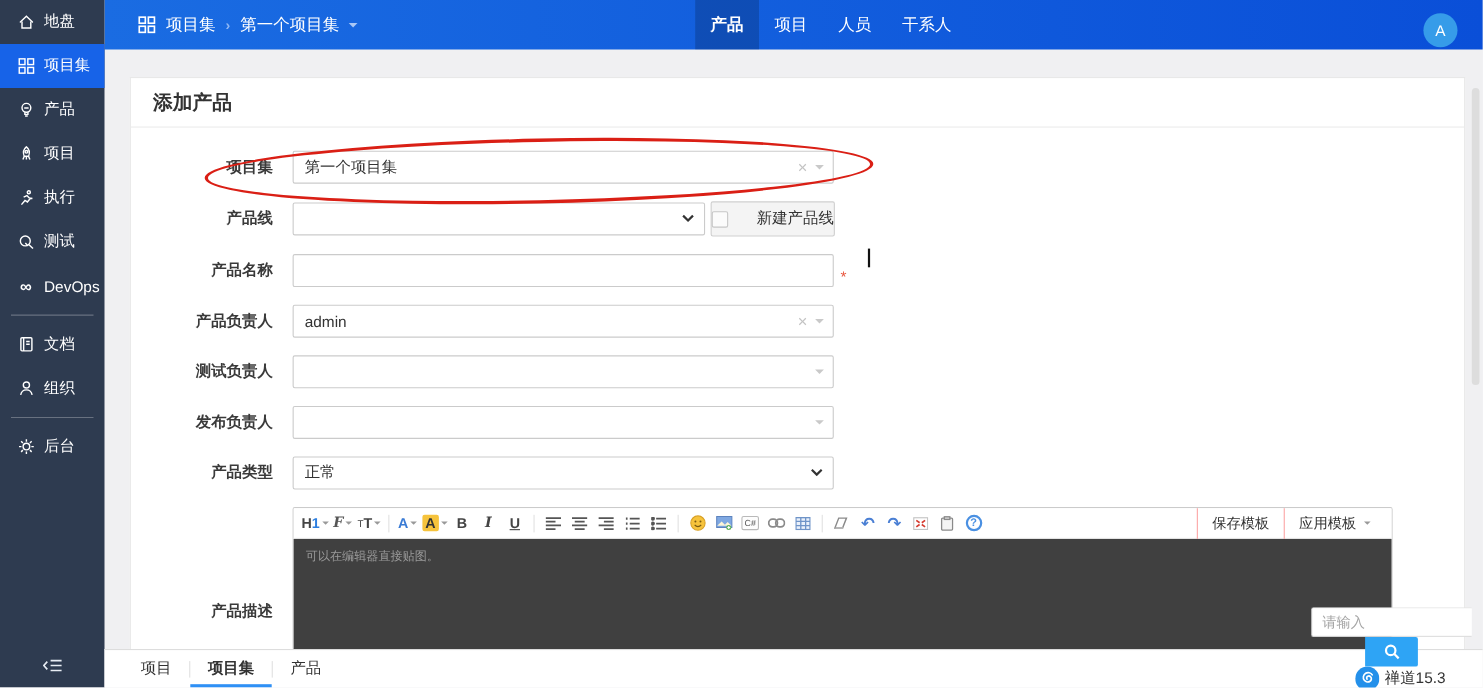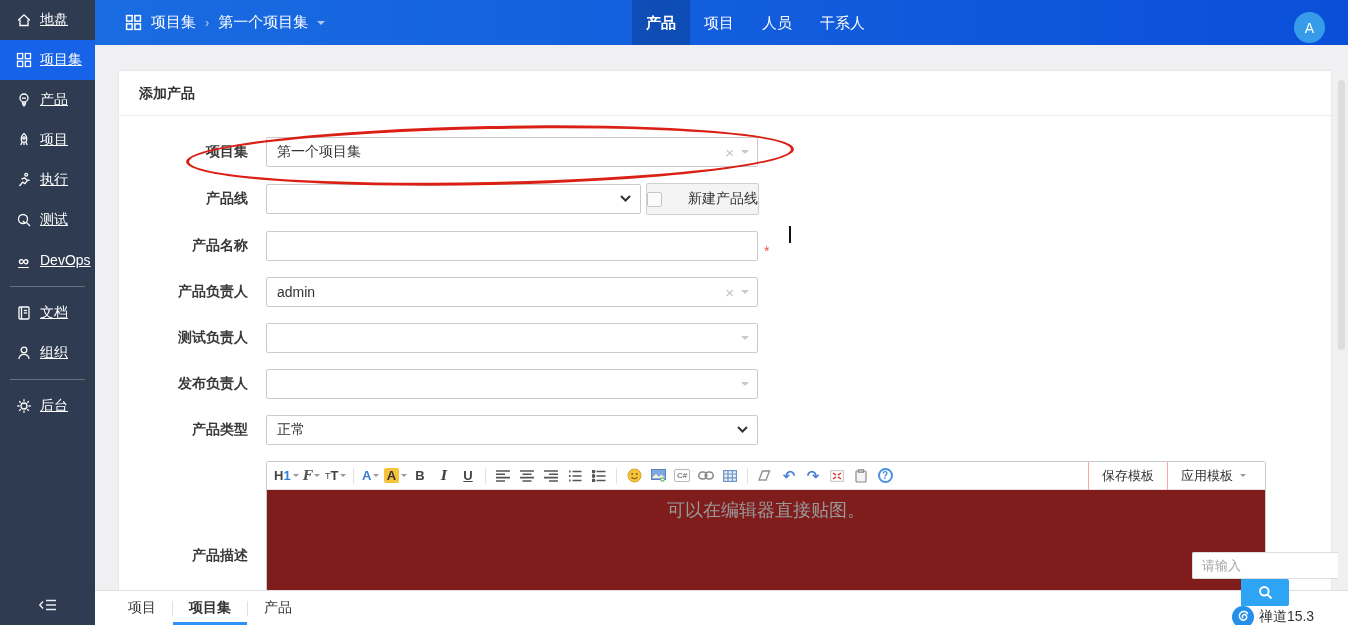--- a/index.html
+++ b/index.html
@@ -2,21 +2,21 @@
 <html><head>
 <meta charset="utf-8">
 <style>
   * { box-sizing: border-box; margin: 0; padding: 0; }
   html,body { width:1348px; height:625px; overflow:hidden; }
   body { position:relative; font-family:"Liberation Sans","DejaVu Sans",sans-serif; font-size:14px; background:#f0f0f2; color:#333; }
   svg { display:block; }
 
   
   .sidebar { position:absolute; left:0; top:0; bottom:0; width:95px; background:#2e3b50; color:#fff; z-index:6; }
-  .side-item { height:40px; display:flex; align-items:center; padding-left:15px; gap:8px; cursor:pointer; font-size:14px;text-decoration:underline; }
+  .side-item { height:40px; display:flex; align-items:center; padding-left:15px; gap:8px; cursor:pointer; font-size:14px; }
   .side-item.active { background:#1763e8; }
   .side-item .ic { width:17px; height:17px; display:flex; align-items:center; justify-content:center; }
   .side-item .ic svg { stroke:#fff; fill:none; stroke-width:1.3; }
   .side-divider { border-top:1px solid rgba(255,255,255,.28); margin:6px 10px; }
   .infinity { font-weight:bold; font-size:15px; line-height:1; }
   .collapse-btn { position:absolute; bottom:6px; left:0; right:0; height:28px; display:flex; align-items:center; justify-content:center; cursor:pointer; }
   .collapse-btn svg { stroke:#e8edf4; fill:none; stroke-width:1.5; }
 
   
   .topbar { position:absolute; left:95px; right:0; top:0; height:45px; background:linear-gradient(90deg,#1a6ce2,#0a4fd8); color:#fff; z-index:5; }
@@ -26,21 +26,21 @@
   .crumb-caret { width:0; height:0; border:4px solid transparent; border-top-color:#a9c7f6; margin-top:4px; }
   .top-tabs { position:absolute; left:537px; top:0; height:45px; display:flex; }
   .top-tab { padding:0 14px; line-height:45px; font-size:15px; cursor:pointer; }
   .top-tab.active { background:rgba(0,0,0,.18); font-weight:bold; }
   .avatar { position:absolute; right:23px; top:12px; width:31px; height:31px; border-radius:50%; background:#369ce9; color:#fff; display:flex; align-items:center; justify-content:center; font-size:14px; cursor:pointer; }
 
   
   .main-bg { position:absolute; left:95px; top:45px; right:0; bottom:35px; background:#f0f0f2; }
   .scroll-thumb { position:absolute; right:3px; top:35px; width:7px; height:270px; background:#dddddd; border-radius:4px; }
   .panel { position:absolute; left:118px; top:70px; width:1214px; height:520px; background:#fff; border:1px solid #e8e8e8; border-bottom:none; z-index:2; }
-  .panel-title { height:45px; line-height:45px; padding-left:20px; font-weight:bold; font-size:14px; color:#333; border-bottom:1px solid #ececec; }
+  .panel-title { height:45px; line-height:45px; padding-left:20px; font-weight:bold; font-size:18px; color:#333; border-bottom:1px solid #ececec; }
   .form { padding-top:21px; }
   .frow { display:flex; align-items:center; margin-bottom:16px; }
   .flabel { width:147px; text-align:right; padding-right:18px; font-weight:bold; color:#3a3a3a; flex:none; }
   .ctl { position:relative; height:30px; border:1px solid #cbcbcb; border-radius:2px; background:#fff; display:flex; align-items:center; padding:0 10px; }
   .ctl.w-lg { width:492px; }
   .ctl.w-md { width:375px; }
   .picker-icons { position:absolute; right:8px; top:0; height:28px; display:flex; align-items:center; gap:7px; }
   .x-icon { color:#c3c3c3; font-size:15px; line-height:1; cursor:pointer; }
   .caret-down { width:0; height:0; border:4px solid transparent; border-top-color:#c9c9c9; margin-top:4px; cursor:pointer; }
   .sel-chevron { position:absolute; right:9px; top:10px; }
@@ -60,21 +60,21 @@
   .glyph-size b { font-size:13px; } .glyph-size s { font-size:9px; text-decoration:none; }
   .glyph-color { color:#3a7bd5; font-weight:bold; }
   .glyph-bg { background:#f6c33c; border-radius:2px; padding:0 3px; font-weight:bold; color:#333; }
   .glyph-b { font-weight:bold; } .glyph-i { font-family:"DejaVu Serif",serif; font-style:italic; font-weight:bold; }
   .glyph-u { text-decoration:underline; font-weight:bold; }
   .glyph-code { font-size:8px; border:1px solid #b9b9b9; border-radius:2px; padding:1px 2px; color:#555; background:#fdfdfd; }
   .glyph-undo,.glyph-redo { color:#4a7fd4; font-weight:bold; font-size:15px; }
   .glyph-help { width:15px; height:15px; border-radius:50%; border:2px solid #4a90e2; color:#4a90e2; font-size:10px; font-weight:bold; display:flex; align-items:center; justify-content:center; }
   .tpl-btns { margin-left:auto; display:flex; align-items:stretch; height:28px; }
   .tpl-btn { display:flex; align-items:center; padding:0 13px; border-left:1px solid #fca5a5; font-size:13px; color:#333; cursor:pointer; gap:5px; }
-  .econtent { height:100px; background:#7f1d1d; padding:8px 11px; color:#9a9a9a; font-size:18px;text-align:center; }
+  .econtent { height:100px; background:#404040; padding:8px 11px; color:#9a9a9a; font-size:11px; }
 
   
   .red-ellipse { position:absolute; left:186px; top:126px; width:608px; height:59px; border:3px solid #da1f15; border-radius:50%; transform:rotate(-1.2deg); z-index:9; pointer-events:none; }
   .text-cursor { position:absolute; left:789px; top:226px; width:2px; height:17px; background:#111; z-index:9; }
 
   
   .footer { position:absolute; left:95px; right:0; bottom:0; height:35px; background:#fff; border-top:1px solid #ddd; display:flex; align-items:center; z-index:6; }
   .ftabs { display:flex; align-items:center; height:100%; padding-left:17px; }
   .ftab { padding:0 16px; height:34px; line-height:32px; cursor:pointer; color:#333; }
   .ftab.active { font-weight:bold; border-bottom:3px solid #2f90f5; }

